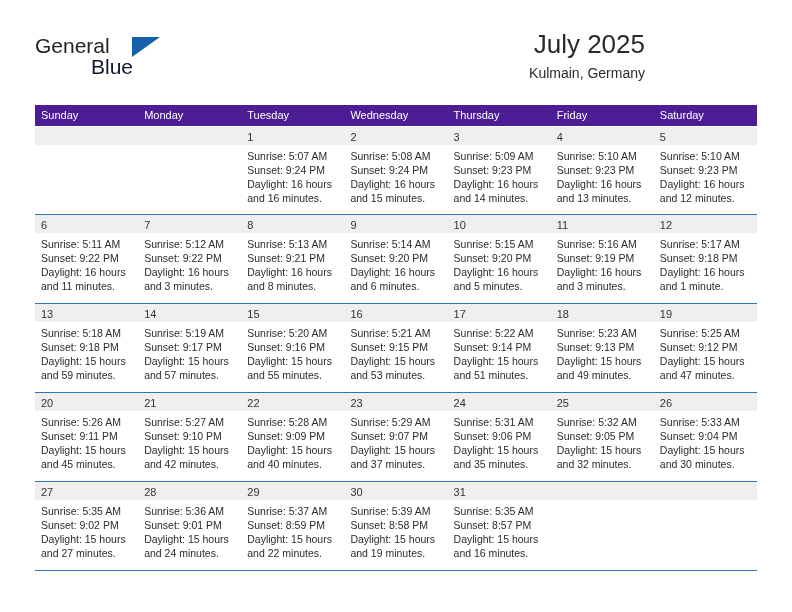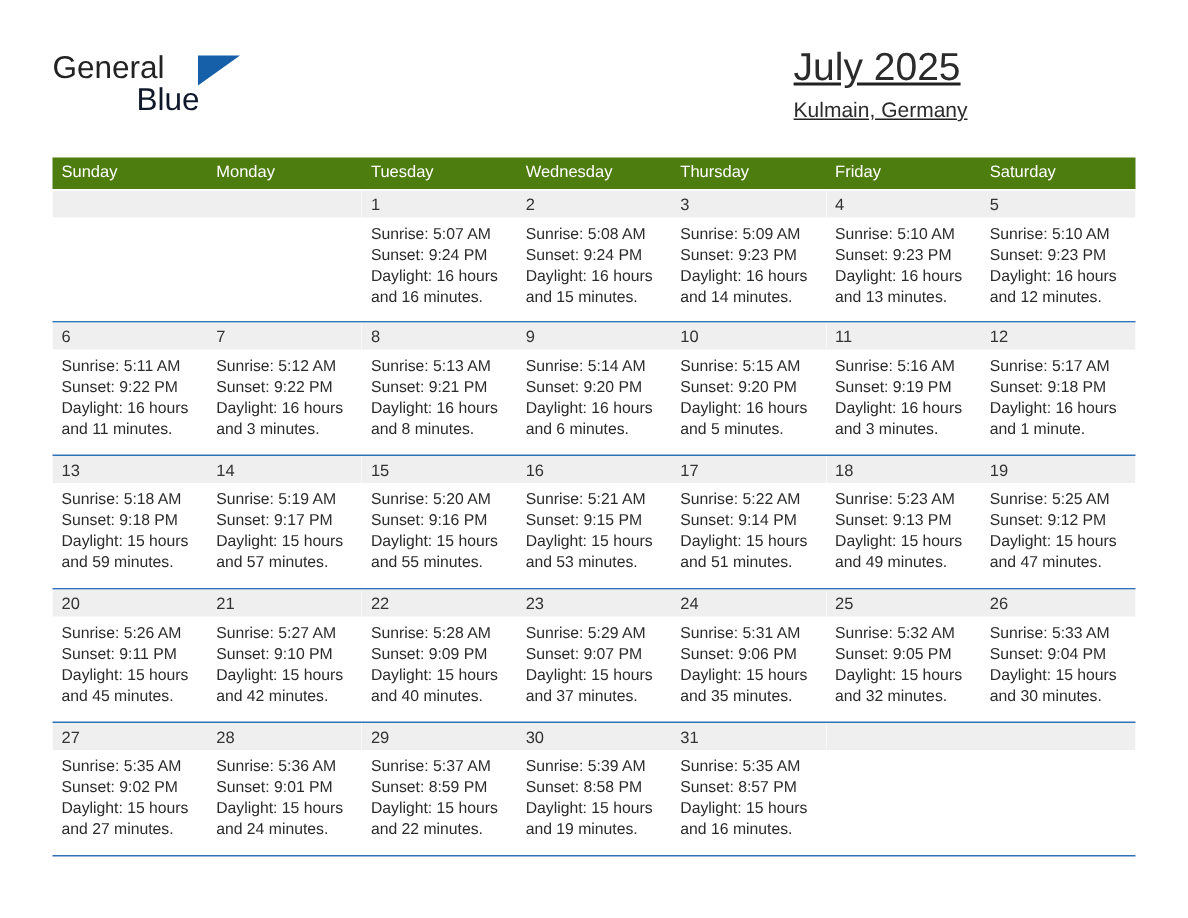--- a/index.html
+++ b/index.html
@@ -59,22 +59,21 @@
     top: 3px;
     width: 0;
     height: 0;
     border-left: 28px solid #1560a8;
     border-bottom: 20px solid transparent;
   }
   .title-block {
     position: absolute;
     right: 0;
     top: 0;
-    text-align: left;
-    text-decoration: underline;
+    text-align: right;
   }
   .cal-title {
     font-size: 26px;
     color: #2b2b2b;
     line-height: 32px;
     white-space: nowrap;
   }
   .cal-subtitle {
     font-size: 14px;
     color: #2b2b2b;
@@ -85,21 +84,21 @@
 
   
   .calendar {
     position: absolute;
     left: 35px;
     top: 105px;
     width: 722px;
   }
   .weekday-row {
     display: flex;
-    background: #4d7c0f;
+    background: #4c1d95;
     height: 21px;
   }
   .weekday {
     flex: 1 1 0;
     color: #ffffff;
     font-size: 11px;
     line-height: 21px;
     padding-left: 6px;
     box-sizing: border-box;
     overflow: hidden;

